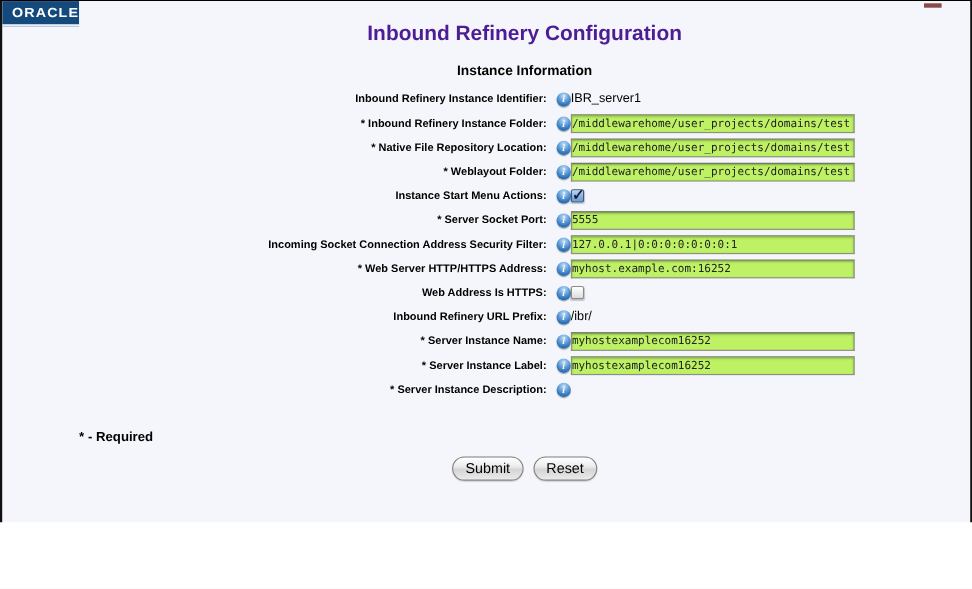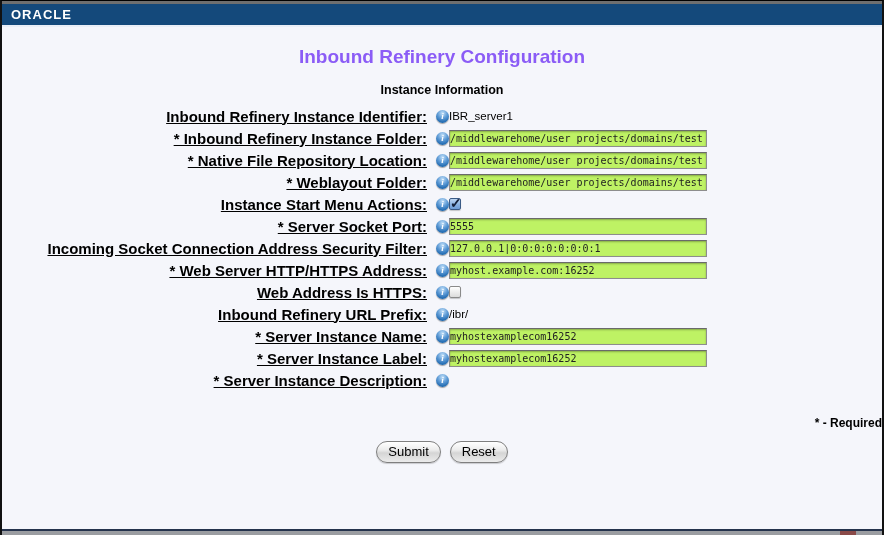--- a/index.html
+++ b/index.html
@@ -1,53 +1,52 @@
 <!DOCTYPE html>
 <html><head>
 <meta charset="utf-8">
 <style>
   * { box-sizing: border-box; }
   html, body { margin: 0; padding: 0; background: #ffffff; }
   .window {
-    width: 884px; height: 535px;
+    width: 884px; height: 475px;
     border-left: 2px solid #111; border-right: 2px solid #111;
     border-top: 1px solid #000;
-    display: flex; flex-direction: column;
+    display: flex; flex-direction: row;
     font-family: "Liberation Sans", sans-serif;
     background: #f5f6fb;
     overflow: hidden;
   }
   .top-edge { height: 3px; background: #6f6f6f; flex: none; }
   .topbar {
     height: 23px; flex: none;
     background: #14497b;
     border-bottom: 2px solid #e9eef7;
     display: flex; align-items: center;
     padding-left: 9px;
   }
   .oracle-logo {
     color: #ffffff; font-weight: bold; font-size: 13px;
     letter-spacing: 1px; transform: scaleY(0.92);
   }
   .content { flex: 1; background: #f5f6fb; overflow: hidden; }
   h1.page-title {
     margin: 19px 0 0; text-align: center;
-    font-size: 19px; font-weight: bold; color: #8b5cf6;
+    font-size: 19px; font-weight: bold; color: #4c1d95;
   }
   h2.section-title {
     margin: 15px 0 0; text-align: center;
     font-size: 12.5px; font-weight: bold; color: #000000;
   }
   .config-form { margin-top: 8px; }
   .row { display: flex; align-items: center; height: 22px; }
   .field-label {
     flex: none; width: 432px; padding-right: 7px;
-    text-align: right; font-weight: bold; font-size: 15px; color: #000;
+    text-align: right; font-weight: bold; font-size: 10px; color: #000;
     white-space: nowrap;
-    text-decoration: underline;
   }
   .info-icon {
     flex: none; width: 13px; height: 13px; border-radius: 50%;
     background: radial-gradient(circle at 50% 25%, #c2e0f9 0%, #5e9bd6 42%, #1f69b0 78%, #15518c 100%);
     color: #fff; font: italic bold 9px "Liberation Serif", serif;
     display: inline-flex; align-items: center; justify-content: center;
     box-shadow: 0 1px 1px rgba(0,0,0,0.35);
     cursor: pointer; margin-left: 2px;
   }
   .value-cell { display: flex; align-items: center; }
@@ -71,21 +70,21 @@
   .checkbox.checked {
     background: linear-gradient(#bdd6f2 0%, #89b1e0 55%, #6d9cd6 100%);
     border-color: #3a5a85;
   }
   .checkbox.checked::after {
     content: "\2713";
     position: absolute; top: -4px; left: 0px;
     font-size: 14px; font-weight: bold; color: #131f38;
   }
   .required-note {
-    margin-top: 25px; text-align: right;
+    margin-top: 25px; text-align: left;
     font-size: 12px; font-weight: bold; color: #000;
   }
   .button-row {
     margin-top: 11px; display: flex; justify-content: center; gap: 9px;
   }
   button.aqua-btn {
     font: 13px "Liberation Sans", sans-serif; color: #000;
     padding: 2px 11px 3px;
     border: 1px solid #7f7f7f; border-radius: 12px;
     background: linear-gradient(#ffffff 0%, #ececec 40%, #d5d5d5 55%, #ebebeb 100%);

